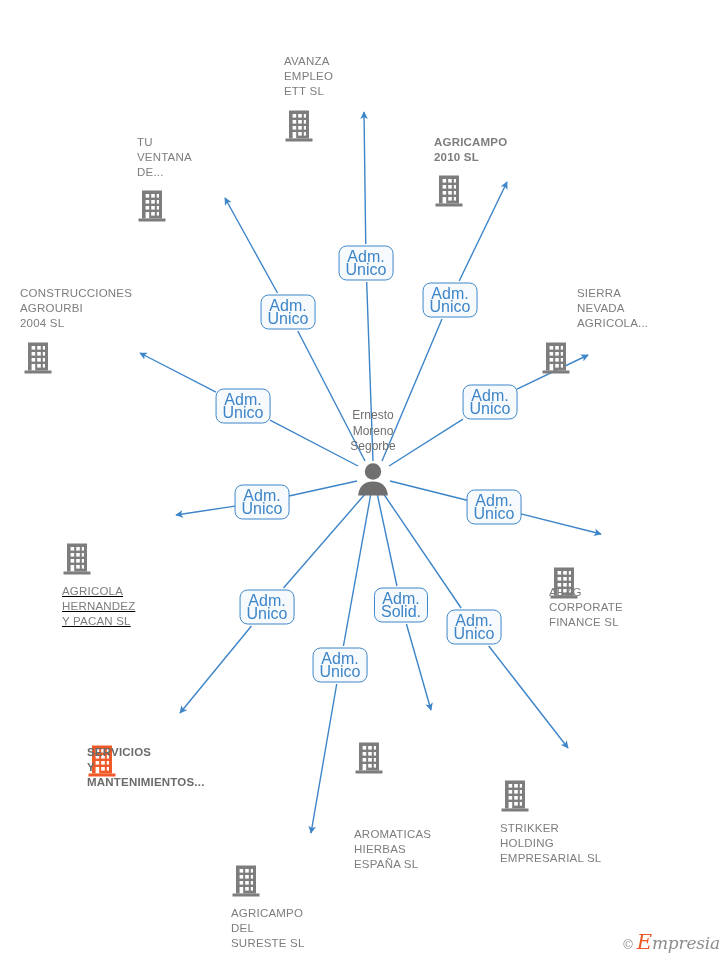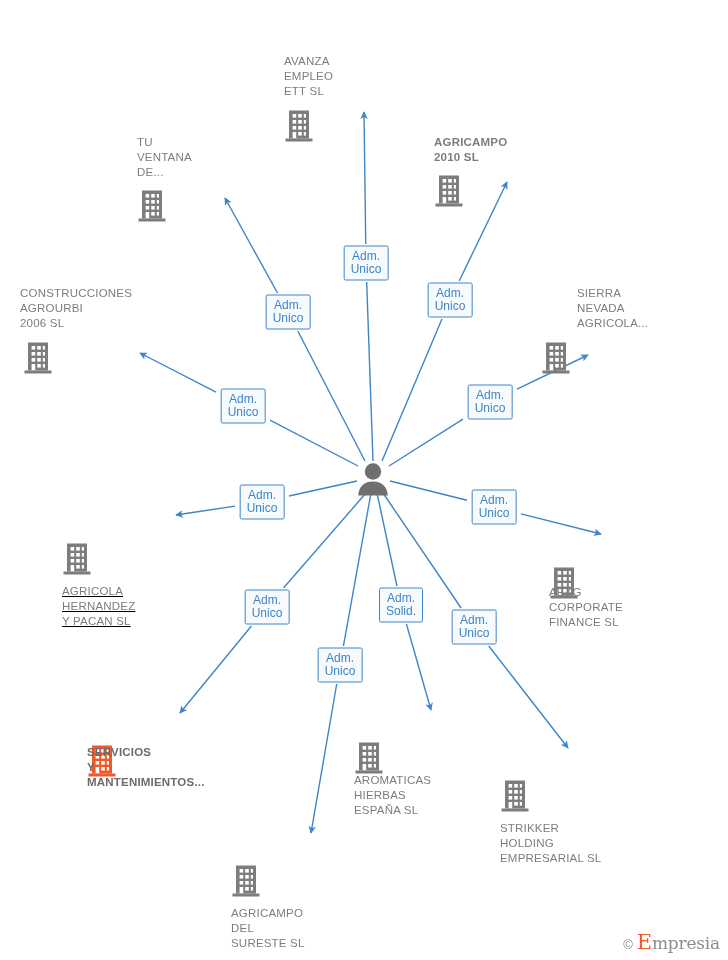--- a/index.html
+++ b/index.html
@@ -46,24 +46,24 @@
     line-height: 0;
   }
   .node .glyph svg {
     display: inline-block;
   }
   .edge-label {
     position: absolute;
     box-sizing: border-box;
     background: #f7fafd;
     border: 1.3px solid #3d85c8;
-    border-radius: 2px;
+    border-radius: 8px;
     padding: 3px 6px 4px 6px;
     color: #3d85c8;
-    font-size: 12px;
+    font-size: 16px;
     line-height: 13px;
     text-align: center;
     white-space: pre-line;
     transform: translate(-50%, -50%);
   }
   #person {
     position: absolute;
     transform: translate(-50%, -50%);
     line-height: 0;
   }
@@ -84,20 +84,21 @@
     display: flex;
     align-items: baseline;
     gap: 4px;
   }
   #watermark .copy {
     color: #8d8d8d;
     font-size: 13px;
   }
   #watermark .brand {
     font-family: "DejaVu Serif", serif;
+    font-style: italic;
     font-size: 17px;
     color: #8d8d8d;
     letter-spacing: -0.2px;
     text-align: center;
   }
   #watermark .brand .cap {
     color: #f05a28;
     font-size: 21px;
   }
 </style>
@@ -221,21 +222,21 @@
             <rect x="19.8" y="17" width="2.2" height="3.6" fill="#ffffff"></rect>
             <rect x="8.6" y="23" width="3.6" height="6.5" fill="#ffffff"></rect>
             <rect x="14.2" y="23" width="3.6" height="3.6" fill="#ffffff"></rect>
             <rect x="19.8" y="23" width="2.2" height="3.6" fill="#ffffff"></rect>
             <rect x="1.5" y="29.5" width="27" height="3" fill="#7d7d7d"></rect>
           </svg></div>
       </div>
       <div class="node" style="left: 100px; top: 265px;">
         <div class="label">CONSTRUCCIONES
 AGROURBI
-2006 SL</div>
+2004 SL</div>
       </div>
       <div class="node" style="left: 621px; top: 320px;">
         <div class="glyph"><svg width="30" height="34" viewBox="0 0 30 34" aria-hidden="true">
             <rect x="5" y="1.5" width="20" height="28" fill="#7d7d7d"></rect>
             <rect x="8.6" y="5" width="3.6" height="3.6" fill="#ffffff"></rect>
             <rect x="14.2" y="5" width="3.6" height="3.6" fill="#ffffff"></rect>
             <rect x="19.8" y="5" width="2.2" height="3.6" fill="#ffffff"></rect>
             <rect x="8.6" y="11" width="3.6" height="3.6" fill="#ffffff"></rect>
             <rect x="14.2" y="11" width="3.6" height="3.6" fill="#ffffff"></rect>
             <rect x="19.8" y="11" width="2.2" height="3.6" fill="#ffffff"></rect>
@@ -356,21 +357,21 @@
             <rect x="19.8" y="11" width="2.2" height="3.6" fill="#ffffff"></rect>
             <rect x="8.6" y="17" width="3.6" height="3.6" fill="#ffffff"></rect>
             <rect x="14.2" y="17" width="3.6" height="3.6" fill="#ffffff"></rect>
             <rect x="19.8" y="17" width="2.2" height="3.6" fill="#ffffff"></rect>
             <rect x="8.6" y="23" width="3.6" height="6.5" fill="#ffffff"></rect>
             <rect x="14.2" y="23" width="3.6" height="3.6" fill="#ffffff"></rect>
             <rect x="19.8" y="23" width="2.2" height="3.6" fill="#ffffff"></rect>
             <rect x="1.5" y="29.5" width="27" height="3" fill="#7d7d7d"></rect>
           </svg></div>
       </div>
-      <div class="node" style="left: 434px; top: 752px;">
+      <div class="node" style="left: 434px; top: 806px;">
         <div class="label">AROMATICAS
 HIERBAS
 ESPAÑA SL</div>
       </div>
       <div class="node" style="left: 580px; top: 758px;">
         <div class="glyph"><svg width="30" height="34" viewBox="0 0 30 34" aria-hidden="true">
             <rect x="5" y="1.5" width="20" height="28" fill="#7d7d7d"></rect>
             <rect x="8.6" y="5" width="3.6" height="3.6" fill="#ffffff"></rect>
             <rect x="14.2" y="5" width="3.6" height="3.6" fill="#ffffff"></rect>
             <rect x="19.8" y="5" width="2.2" height="3.6" fill="#ffffff"></rect>
@@ -393,20 +394,23 @@
       </div>
     </div>
 
   <div id="person" style="left: 373px; top: 479px;">
     <svg width="36" height="34" viewBox="0 0 36 34" aria-hidden="true">
       <circle cx="18" cy="9.5" r="8.2" fill="#6f6f6f"></circle>
       <path d="M18 19.5 C 8.5 19.5 3.6 25.5 3.2 33.5 L 32.8 33.5 C 32.4 25.5 27.5 19.5 18 19.5 Z" fill="#6f6f6f"></path>
     </svg>
   </div>
 
+  <div id="center-label" style="left: 373px; top: 408px;">Ernesto
+Moreno
+Segorbe</div>
 
   <div id="labels-layer">
       <div class="edge-label" style="left: 366px; top: 263px;">Adm.
 Unico</div>
       <div class="edge-label" style="left: 288px; top: 312px;">Adm.
 Unico</div>
       <div class="edge-label" style="left: 450px; top: 300px;">Adm.
 Unico</div>
       <div class="edge-label" style="left: 243px; top: 406px;">Adm.
 Unico</div>

